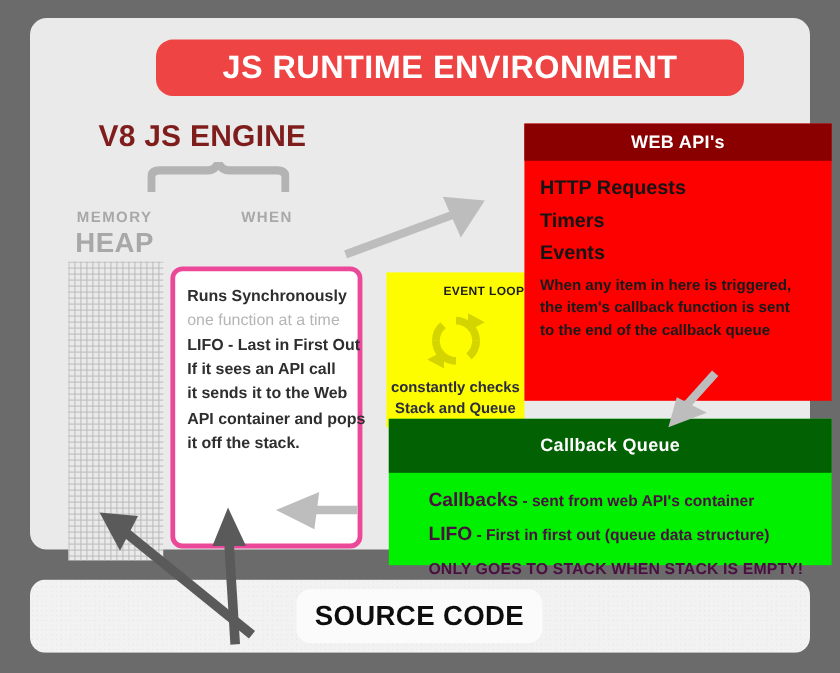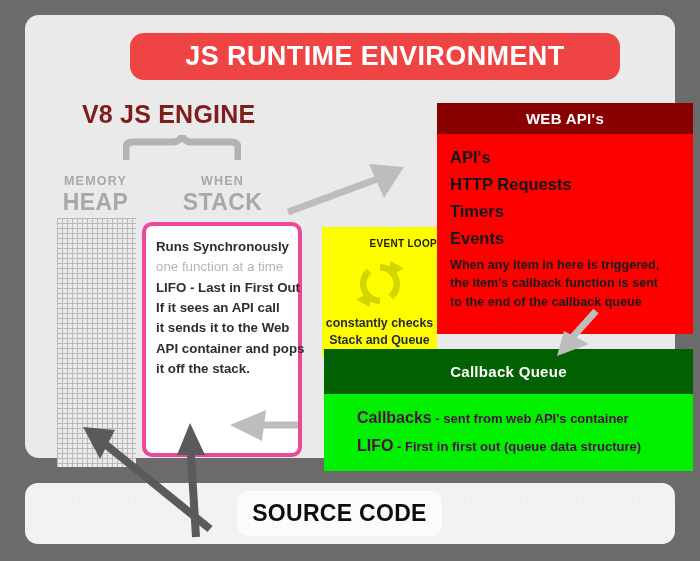--- a/index.html
+++ b/index.html
@@ -258,21 +258,21 @@
     border-radius: 13px;
     background-color: #f2f2f2;
     background-image:
       radial-gradient(#e2e2e2 0.6px, transparent 0.7px),
       radial-gradient(#e8e8e8 0.6px, transparent 0.7px);
     background-size: 4px 4px, 7px 7px;
     background-position: 0 0, 2px 3px;
   }
   #source-code-pill {
     position: absolute;
-    left: 212px;
+    left: 222px;
     top: 8px;
     width: 205px;
     height: 45px;
     background: #fbfbfb;
     border-radius: 12px;
     display: flex;
     align-items: center;
     justify-content: center;
     color: #0d0d0d;
     font-size: 23px;
@@ -309,21 +309,20 @@
       </svg>
     </div>
 
     <div class="region-label" id="label-heap">
       <span class="small">MEMORY</span>
       <span class="big">HEAP</span>
     </div>
 
     <div class="region-label" id="label-stack">
       <span class="small">WHEN</span>
-      <span class="big">STACK</span>
     </div>
 
     <div id="memory-heap"></div>
 
     <div id="call-stack-box">
       <div class="line">Runs Synchronously</div>
       <div class="line muted">one function at a time</div>
       <div class="line">LIFO - Last in First Out</div>
       <div class="line">If it sees an API call</div>
       <div class="line">it sends it to the Web</div>
@@ -349,21 +348,20 @@
         <span>constantly checks</span><br>
         <span>Stack and Queue</span>
       </div>
     </div>
 
     <div id="web-apis">
       <div id="web-apis-header">
         <span>WEB API's</span>
       </div>
       <div id="web-apis-body">
-        <div class="item">API's</div>
         <div class="item">HTTP Requests</div>
         <div class="item">Timers</div>
         <div class="item">Events</div>
         <div class="note">
           <span>When any item in here is triggered,</span><br>
           <span>the item's callback function is sent</span><br>
           <span>to the end of the callback queue</span>
         </div>
       </div>
     </div>
@@ -372,20 +370,23 @@
       <div id="callback-queue-header">
         <span>Callback Queue</span>
       </div>
       <div id="callback-queue-body">
         <div class="cbq-row">
           <span class="strong">Callbacks</span><span class="rest"> - sent from web API's container</span>
         </div>
         <div class="cbq-row">
           <span class="strong">LIFO</span><span class="rest"> - First in first out (queue data structure)</span>
         </div>
+        <div class="cbq-row caps">
+          <span class="strong">ONLY GOES TO STACK WHEN STACK IS EMPTY!</span><span class="rest"></span>
+        </div>
       </div>
     </div>
 
   </div>
 
   <div id="source-code-panel">
     <div id="source-code-pill">
       <span>SOURCE CODE</span>
     </div>
   </div>

